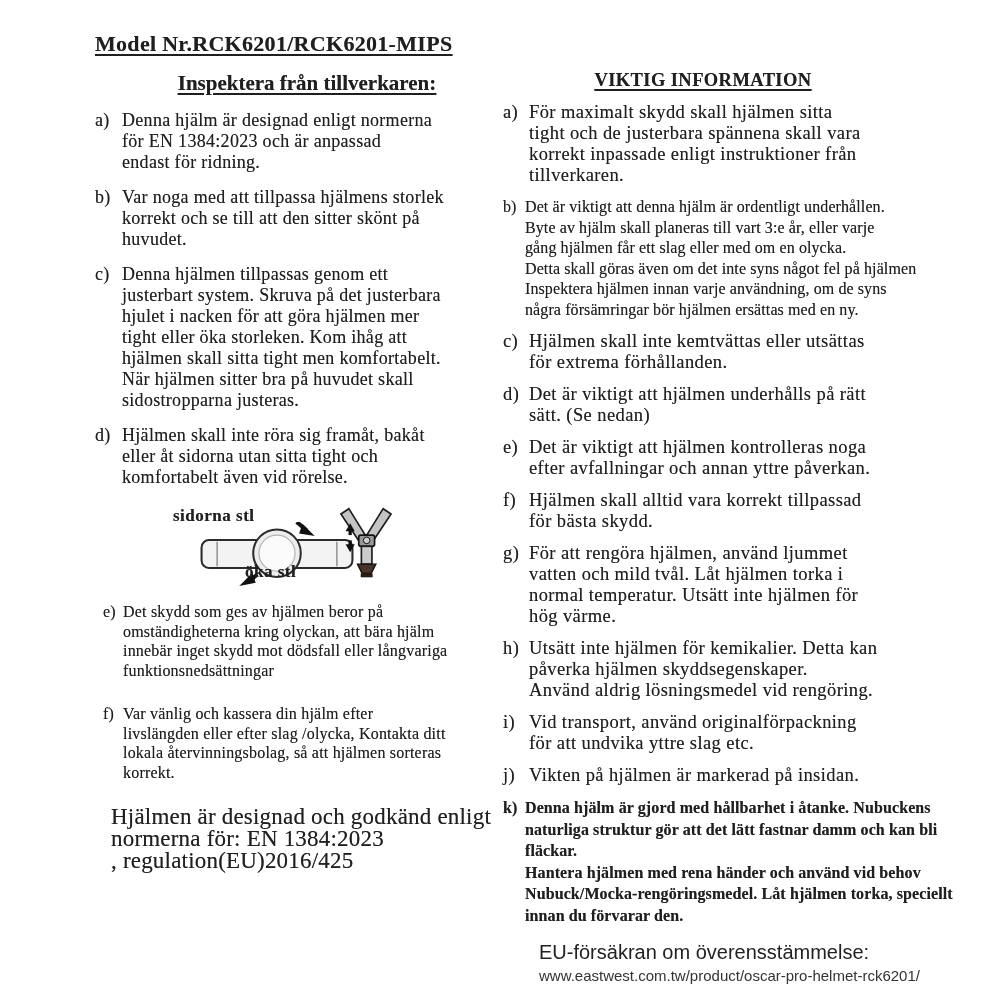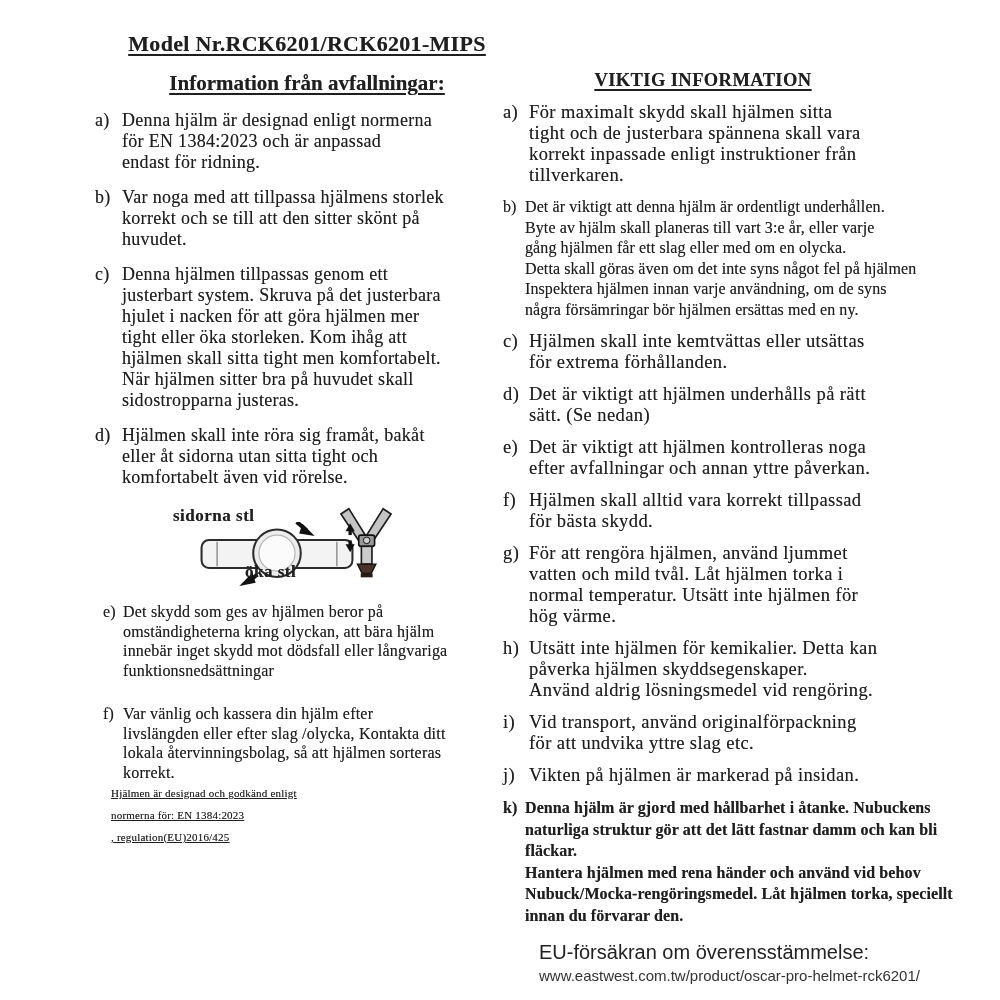--- a/index.html
+++ b/index.html
@@ -12,21 +12,21 @@
     position:relative;
     text-shadow:0 0 0.5px rgba(30,30,30,0.55);
   }
   .col-left  { position:absolute; left:95px;  top:24px; width:424px; }
   .col-right { position:absolute; left:503px; top:70px; width:480px; }
 
   .swedish {
     text-align:center; font-size:21px; letter-spacing:3px; margin:0 60px 0 0;
   }
   .model {
-    text-align:center; font-size:22px; font-weight:bold; letter-spacing:0.3px;
+    font-size:22px; font-weight:bold; letter-spacing:0.3px;
     text-decoration:underline; text-underline-offset:3px; text-decoration-thickness:2px;
     margin-top:7px;
   }
   .info-title {
     text-align:center; font-size:21px; font-weight:bold;
     text-decoration:underline; text-underline-offset:3px; text-decoration-thickness:2px;
     margin-top:14px;
   }
   .intro {
     margin-top:33px; font-size:18px; line-height:21px; letter-spacing:0.3px;
@@ -40,22 +40,22 @@
   .small-item .lbl { flex:0 0 20px; margin-left:8px; }
 
   .diagram { position:relative; height:92px; margin-top:8px; }
   .dial-svg  { position:absolute; left:100px; top:26px; }
   .strap-svg { position:absolute; left:238px; top:6px; }
   .dlabel { position:absolute; font-size:17px; font-weight:bold; letter-spacing:0.5px; }
   .dlabel.minska { left:78px;  top:10px; }
   .dlabel.oka    { left:150px; top:66px; }
 
   .footer {
-    padding-left:16px;
-    font-size:11px; line-height:22px; white-space:pre-line; letter-spacing:0.2px;text-decoration:underline;
+    margin-top:24px; padding-left:16px;
+    font-size:23px; line-height:22px; white-space:pre-line; letter-spacing:0.2px;
   }
 
   .viktig {
     width:400px; text-align:center; font-size:18.5px; font-weight:bold; letter-spacing:0.4px;
     text-decoration:underline; text-underline-offset:3px; text-decoration-thickness:2px;
     margin:0;
   }
   .r-item { display:flex; margin-top:11px; font-size:18.5px; line-height:21px; letter-spacing:0.4px; }
   .r-item .lbl { flex:0 0 26px; }
   .r-item .txt { flex:1; white-space:pre-line; }
@@ -65,21 +65,21 @@
 
   .eu { margin:15px 0 0 36px; font-family:"Liberation Sans", sans-serif; text-shadow:none; }
   .eu-title { font-size:20px; color:#222; }
   .eu-url   { font-size:15px; margin-top:3px; color:#333; }
 </style>
 </head>
 <body>
 
 <div class="col-left">
   <div class="model">Model Nr.RCK6201/RCK6201-MIPS</div>
-  <div class="info-title">Information från avfallningar:</div>
+  <div class="info-title">Inspektera från tillverkaren:</div>
 
 
   <div class="item">
     <span class="lbl">a)</span>
     <span class="txt">Denna hjälm är designad enligt normerna
 för EN 1384:2023 och är anpassad
 endast för ridning.</span>
   </div>
   <div class="item">
     <span class="lbl">b)</span>

